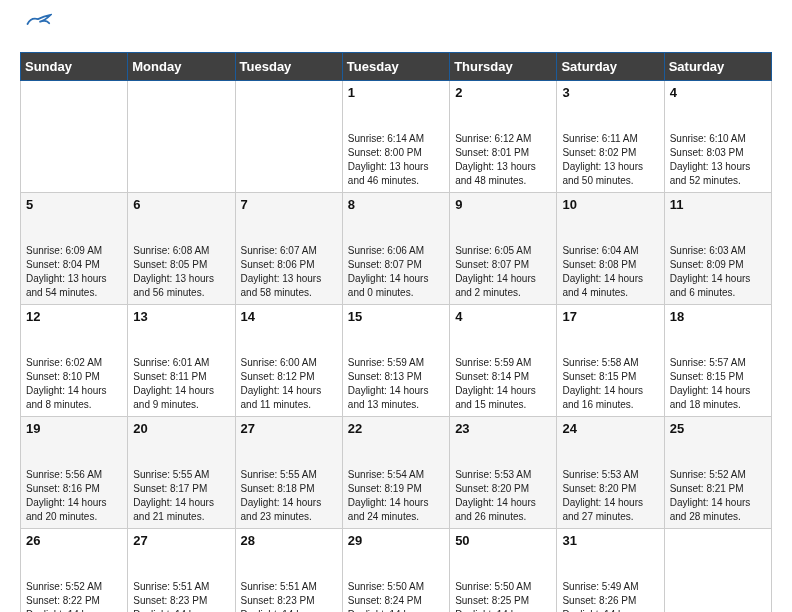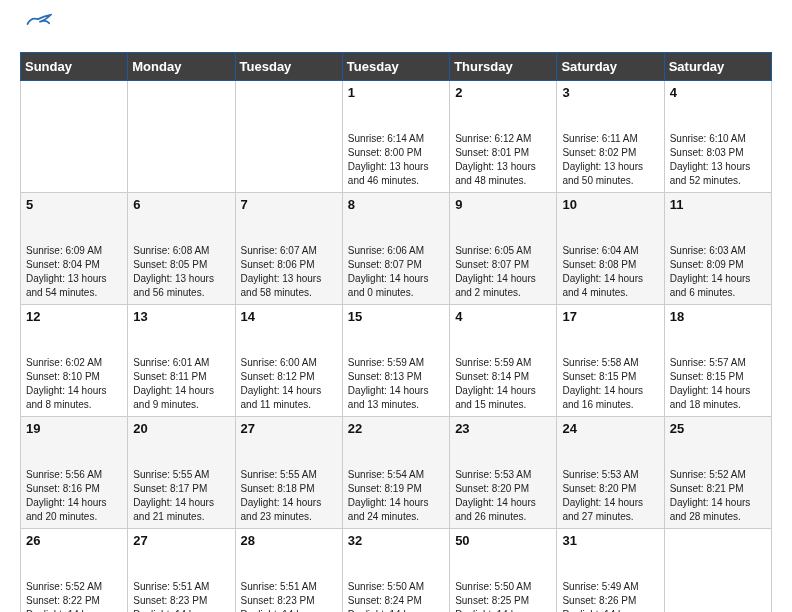--- a/index.html
+++ b/index.html
@@ -233,21 +233,21 @@
         </td>
         <td>
           <div class="day-num">27</div>
           <div class="cell-info">Sunrise: 5:51 AM<br>Sunset: 8:23 PM<br>Daylight: 14 hours<br>and 31 minutes.</div>
         </td>
         <td>
           <div class="day-num">28</div>
           <div class="cell-info">Sunrise: 5:51 AM<br>Sunset: 8:23 PM<br>Daylight: 14 hours<br>and 32 minutes.</div>
         </td>
         <td>
-          <div class="day-num">32</div>
+          <div class="day-num">29</div>
           <div class="cell-info">Sunrise: 5:50 AM<br>Sunset: 8:24 PM<br>Daylight: 14 hours<br>and 34 minutes.</div>
         </td>
         <td>
           <div class="day-num">50</div>
           <div class="cell-info">Sunrise: 5:50 AM<br>Sunset: 8:25 PM<br>Daylight: 14 hours<br>and 35 minutes.</div>
         </td>
         <td>
           <div class="day-num">31</div>
           <div class="cell-info">Sunrise: 5:49 AM<br>Sunset: 8:26 PM<br>Daylight: 14 hours<br>and 36 minutes.</div>
         </td>

